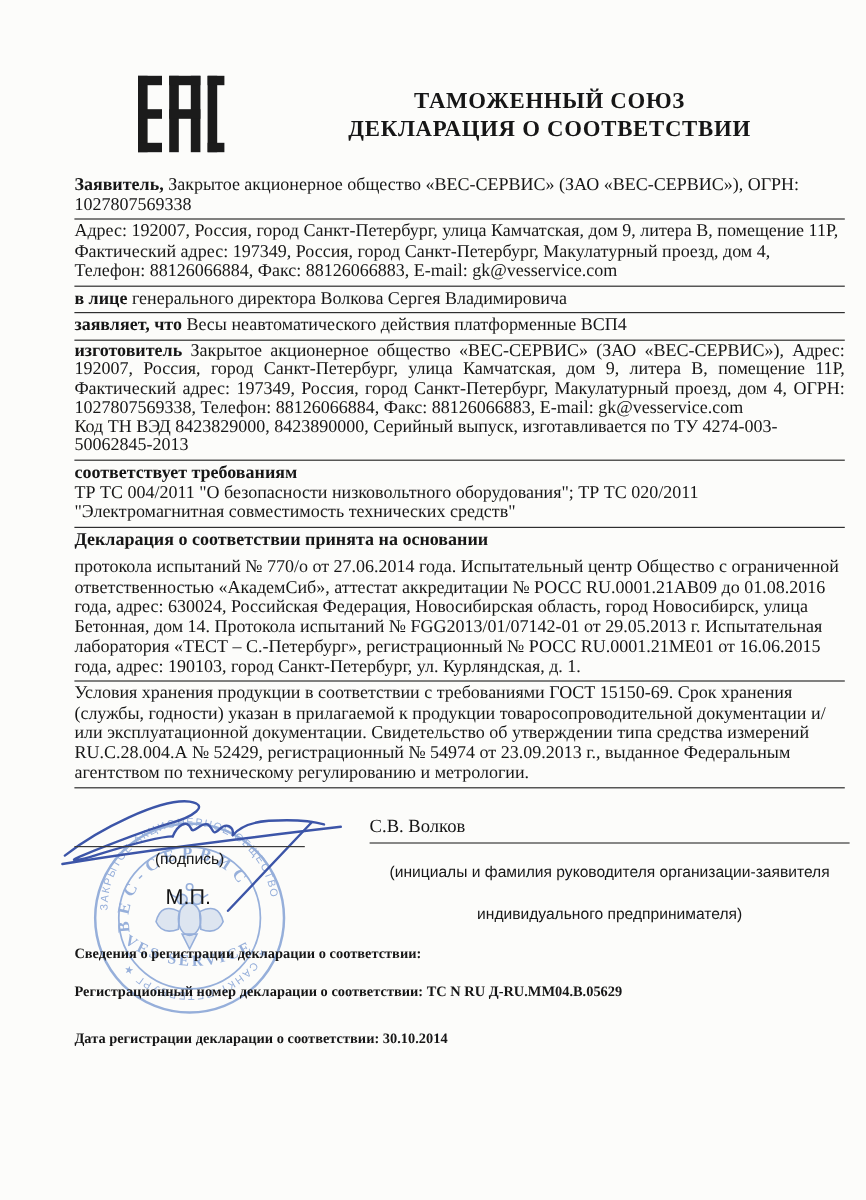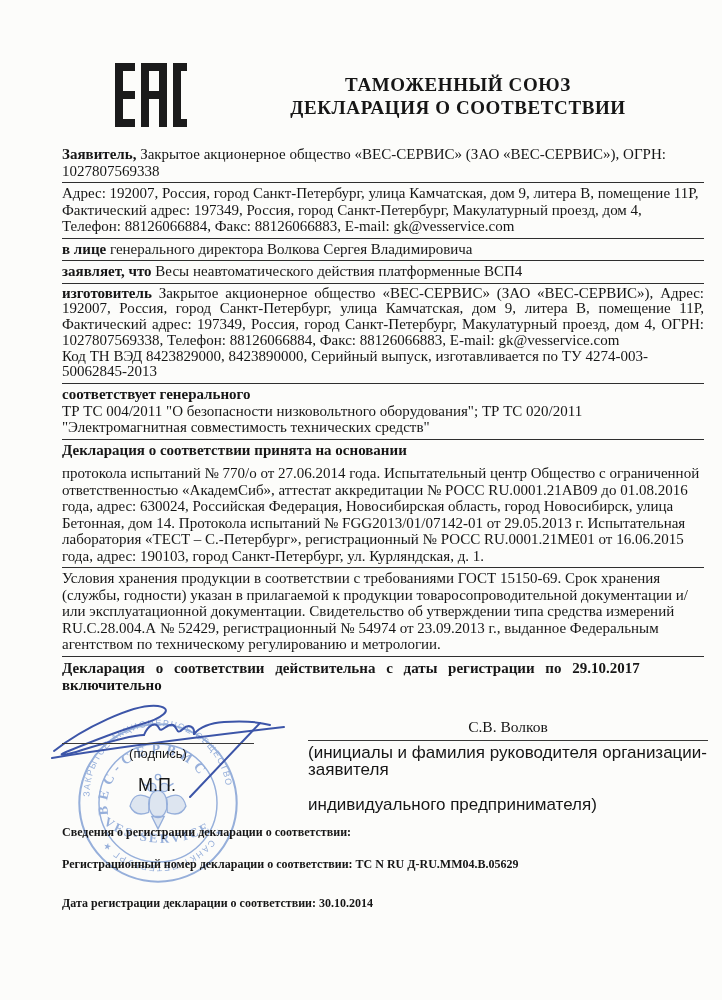--- a/index.html
+++ b/index.html
@@ -33,22 +33,22 @@
 
   
   .signzone{position:relative;height:118px;margin-top:4px;}
   .stamp{position:absolute;left:8px;top:16px;width:176px;height:176px;z-index:1;opacity:.92;}
   .signature{position:absolute;left:-14px;top:-14px;width:250px;height:120px;z-index:2;}
   .sigline{position:absolute;left:0;top:44px;width:192px;border-bottom:1px solid #3a3a3a;z-index:3;}
   .podpis{position:absolute;left:28px;top:47px;width:136px;text-align:center;
           font-family:"Liberation Sans", sans-serif;font-size:13px;z-index:3;}
   .mp{position:absolute;left:60px;top:76px;font-family:"Liberation Sans", sans-serif;font-size:18px;z-index:3;margin-left:16px;}
   .nameblock{position:absolute;left:246px;top:18px;width:400px;z-index:3;}
-  .headname{text-align:center;font-size:15.5px;line-height:20px;border-bottom:1px solid #3a3a3a;padding-bottom:3px;}
-  .caption{font-family:"Liberation Sans", sans-serif;font-size:17px;line-height:17.5px;text-align:left;margin-top:3px;}
+  .headname{text-align:left;font-size:15.5px;line-height:20px;border-bottom:1px solid #3a3a3a;padding-bottom:3px;}
+  .caption{font-family:"Liberation Sans", sans-serif;font-size:13px;line-height:17.5px;text-align:center;margin-top:15px;}
 
   
   .regblock{position:relative;z-index:3;margin-top:8px;}
   .regline{font-weight:bold;font-size:12px;}
   .reg-h{margin-bottom:17px;}
   .reg-n{margin-bottom:24px;}
 </style>
 </head>
 <body>
 
@@ -92,37 +92,33 @@
     <div class="sec">
       <b class="lbl">заявляет, что</b><span> Весы неавтоматического действия платформенные ВСП4</span>
     </div>
 
     <div class="sec tight">
       <div class="just"><b class="lbl">изготовитель</b><span> Закрытое акционерное общество «ВЕС-СЕРВИС» (ЗАО «ВЕС-СЕРВИС»), Адрес: 192007, Россия, город Санкт-Петербург, улица Камчатская, дом 9, литера В, помещение 11Р, Фактический адрес: 197349, Россия, город Санкт-Петербург, Макулатурный проезд, дом 4, ОГРН: 1027807569338, Телефон: 88126066884, Факс: 88126066883, E-mail: gk@vesservice.com</span></div>
       <div>Код ТН ВЭД 8423829000, 8423890000, Серийный выпуск, изготавливается по ТУ 4274-003-50062845-2013</div>
     </div>
 
     <div class="sec">
-      <div class="head">соответствует генерального</div>
+      <div class="head">соответствует требованиям</div>
       <div>ТР ТС 004/2011 "О безопасности низковольтного оборудования"; ТР ТС 020/2011 "Электромагнитная совместимость технических средств"</div>
     </div>
 
     <div class="sec">
       <div class="head">Декларация о соответствии принята на основании</div>
       <div class="gap-top">протокола испытаний № 770/о от 27.06.2014 года. Испытательный центр Общество с ограниченной ответственностью «АкадемСиб», аттестат аккредитации № РОСС RU.0001.21АВ09 до 01.08.2016 года, адрес: 630024, Российская Федерация, Новосибирская область, город Новосибирск, улица Бетонная, дом 14. Протокола испытаний № FGG2013/01/07142-01 от 29.05.2013 г. Испытательная лаборатория «ТЕСТ – С.-Петербург», регистрационный № РОСС RU.0001.21МЕ01 от 16.06.2015 года, адрес: 190103, город Санкт-Петербург, ул. Курляндская, д. 1.</div>
     </div>
 
     <div class="sec">
       <div>Условия хранения продукции в соответствии с требованиями ГОСТ 15150-69. Срок хранения (службы, годности) указан в прилагаемой к продукции товаросопроводительной документации и/или эксплуатационной документации. Свидетельство об утверждении типа средства измерений RU.С.28.004.А № 52429, регистрационный № 54974 от 23.09.2013 г., выданное Федеральным агентством по техническому регулированию и метрологии.</div>
     </div>
 
-    <div class="validity">
-      <span class="stretch">Декларация о соответствии  действительна с даты регистрации по 29.10.2017</span><br>
-      <span>включительно</span>
-    </div>
 
     <div class="signzone">
 
       <svg class="stamp" viewBox="0 0 170 170" aria-hidden="true">
         <g stroke="#8ea9d8" fill="none" stroke-width="2">
           <circle cx="85" cy="85" r="76"></circle>
           <circle cx="85" cy="85" r="57" stroke-width="1.4"></circle>
         </g>
         <defs>
           <path id="arcTop" d="M 20,88 A 66,66 0 1 1 150,88"></path>

